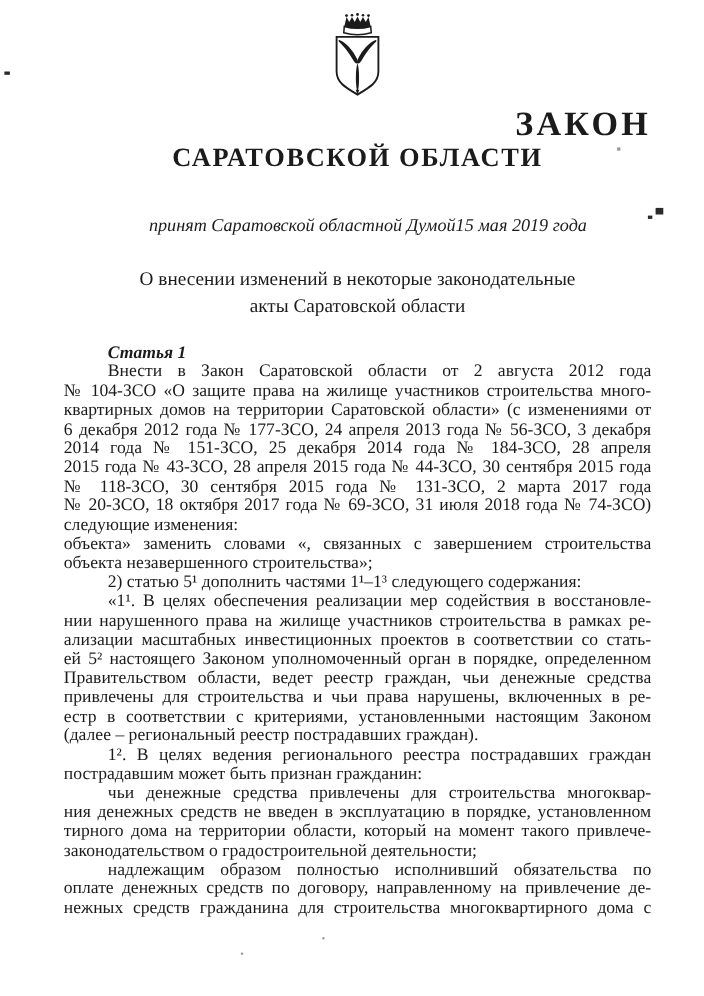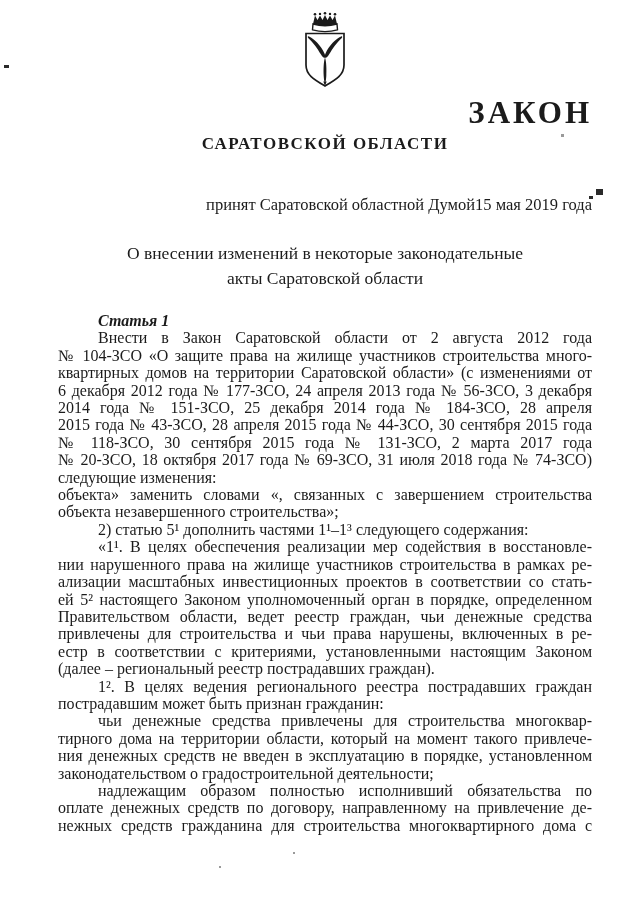--- a/index.html
+++ b/index.html
@@ -30,30 +30,31 @@
     text-align:right;
     font-weight:bold;
     font-size:31px;
     letter-spacing:3px;
     line-height:32px;
     margin-top:2px;
   }
   .doc-region{
     text-align:center;
     font-weight:bold;
-    font-size:17px;
+    font-size:24px;
     letter-spacing:1.5px;
     line-height:22px;
     margin-top:4px;
   }
   
   .adoption-row{
     margin-top:40px;
     display:flex;
-    justify-content:flex-end;
+    justify-content:center;
+    font-style:italic;
     font-size:16.5px;
     line-height:19px;
     padding-left:19px;
   }
   
   .doc-title{
     margin:27px 0 0 0;
     font-size:17.5px;
     font-weight:normal;
     text-align:center;
@@ -152,22 +153,22 @@
           <span class="line">привлечены для строительства и чьи права нарушены, включенных в ре-</span>
           <span class="line">естр в соответствии с критериями, установленными настоящим Законом</span>
           <span class="line last">(далее – региональный реестр пострадавших граждан).</span>
         </p>
         <p class="para normal">
           <span class="line first">1². В целях ведения регионального реестра пострадавших граждан</span>
           <span class="line last">пострадавшим может быть признан гражданин:</span>
         </p>
         <p class="para normal">
           <span class="line first">чьи денежные средства привлечены для строительства многоквар-</span>
+          <span class="line">ния денежных средств не введен в эксплуатацию в порядке, установленном</span>
           <span class="line">тирного дома на территории области, который на момент такого привлече-</span>
-          <span class="line">ния денежных средств не введен в эксплуатацию в порядке, установленном</span>
           <span class="line last">законодательством о градостроительной деятельности;</span>
         </p>
         <p class="para normal">
           <span class="line first">надлежащим образом полностью исполнивший обязательства по</span>
           <span class="line">оплате денежных средств по договору, направленному на привлечение де-</span>
           <span class="line">нежных средств гражданина для строительства многоквартирного дома с</span>
         </p>
       </main>
   </div>
 

